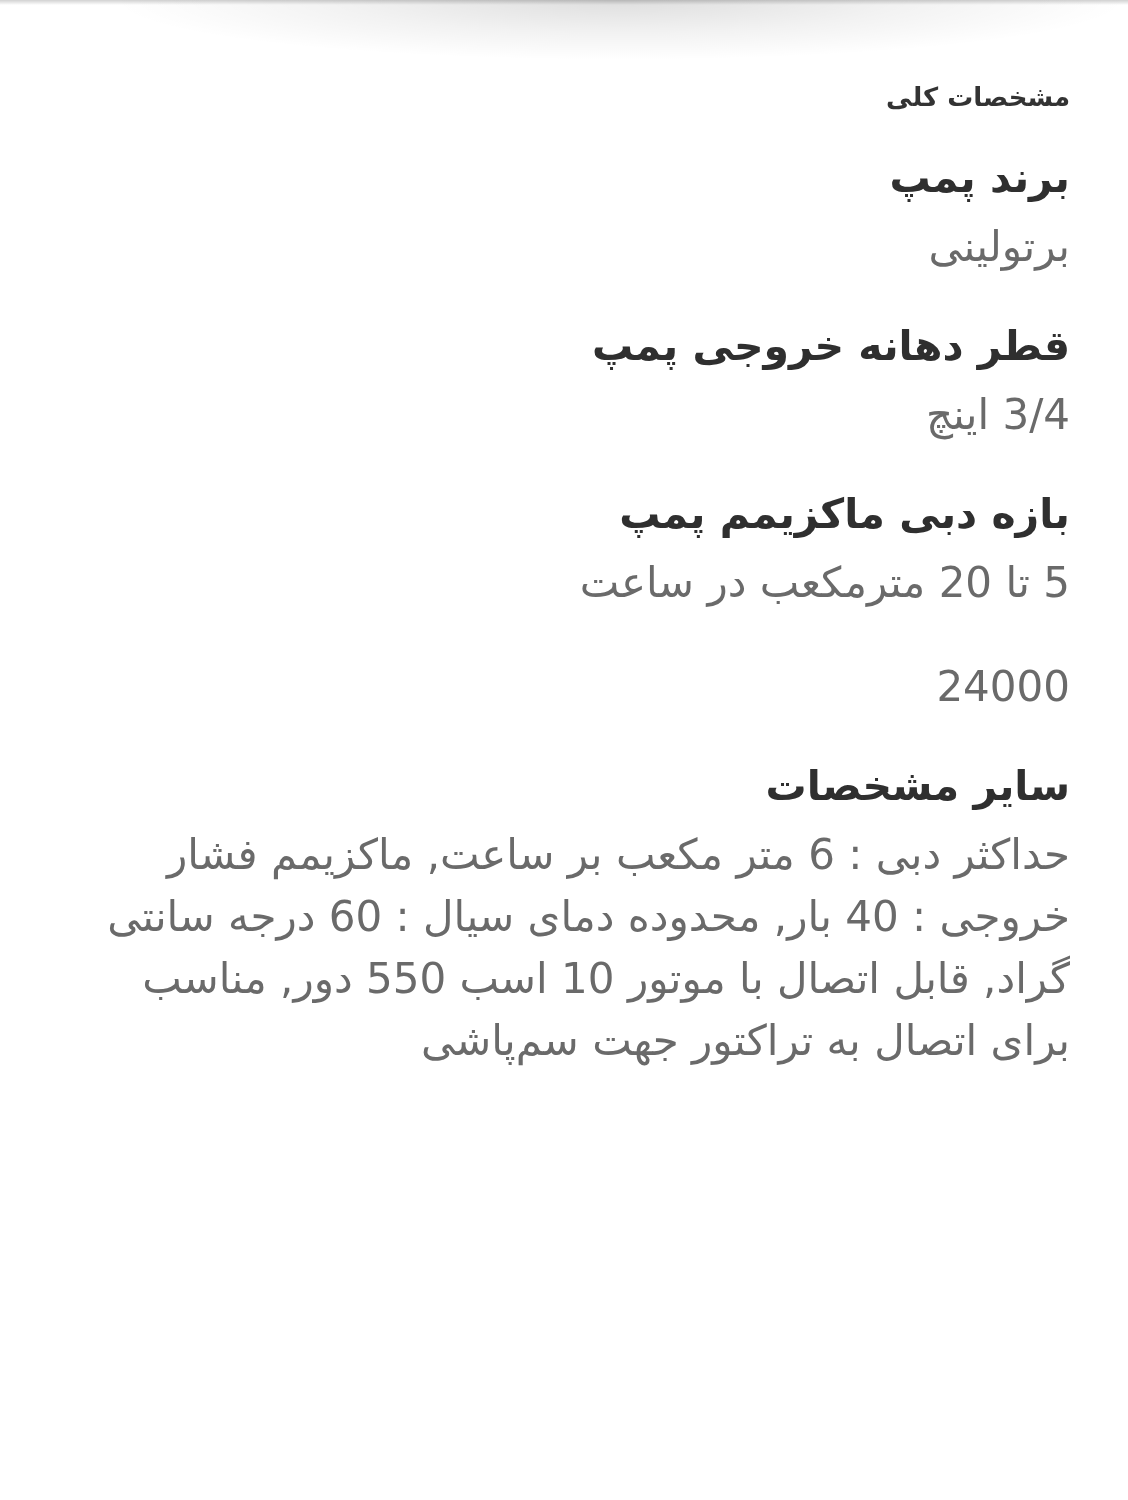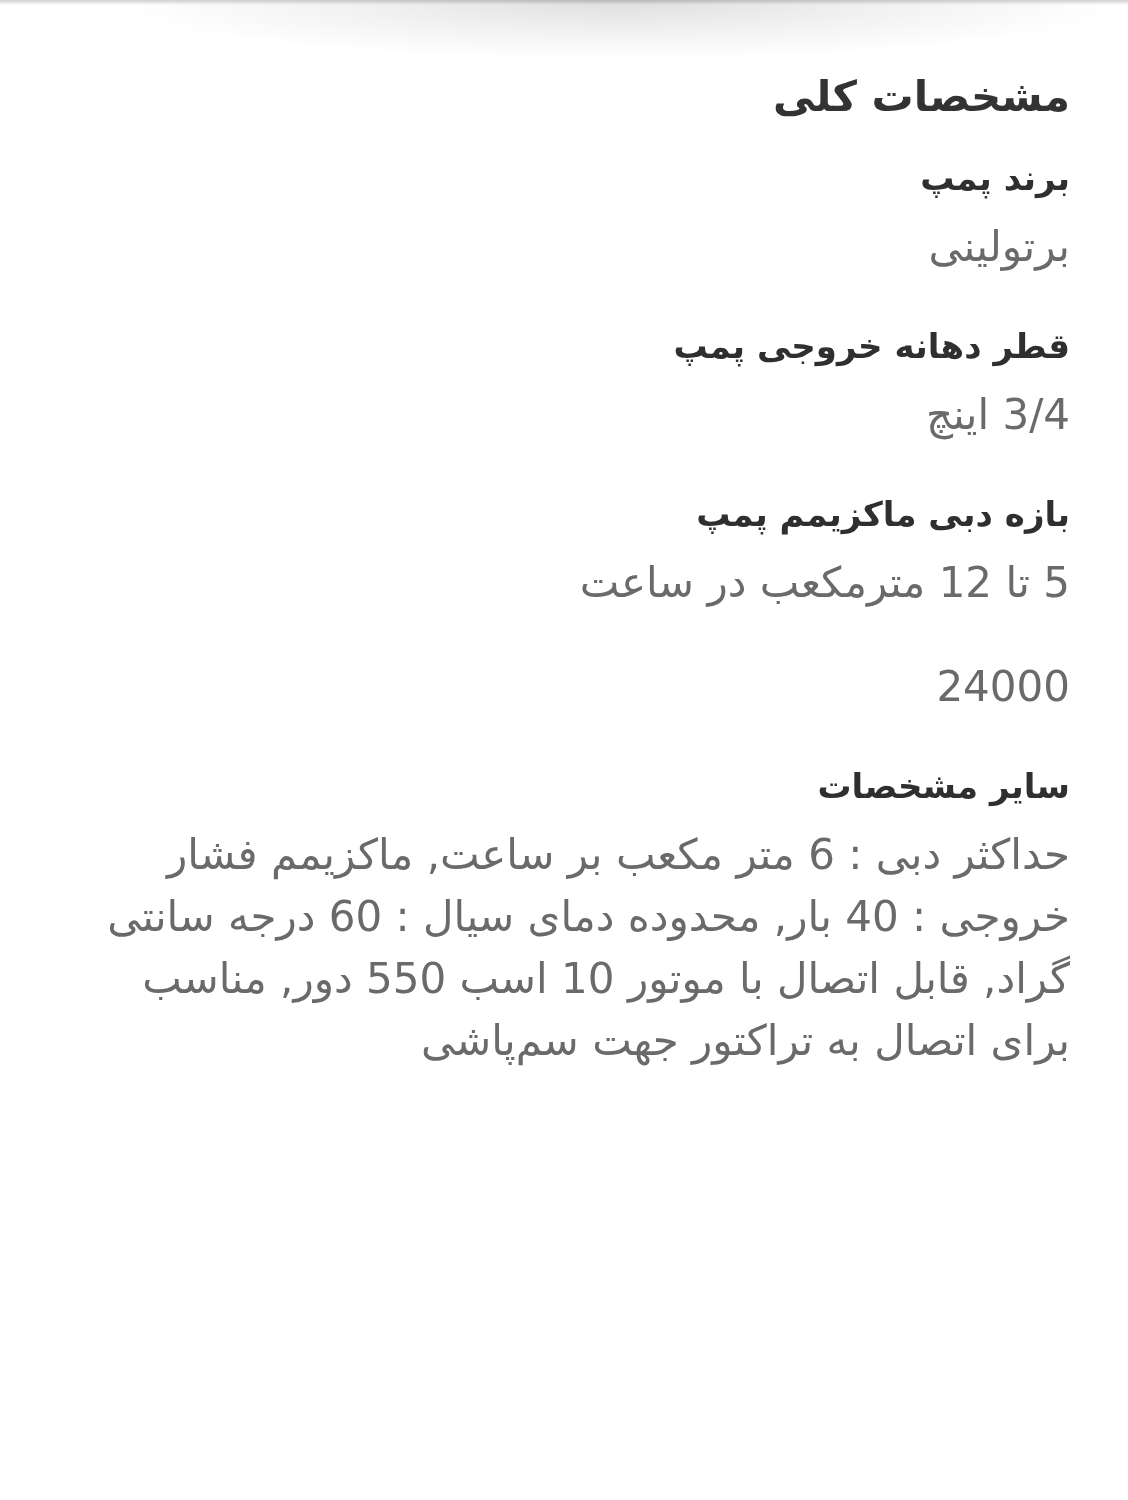--- a/index.html
+++ b/index.html
@@ -33,31 +33,31 @@
     }
     .specs {
       position: absolute;
       right: 58px;
       left: 60px;
       top: 62px;
       direction: rtl;
       text-align: right;
     }
     .section-title {
-      font-size: 42px;
+      font-size: 26px;
       font-weight: bold;
       color: #333333;
       line-height: 70px;
       margin: 0 0 14px 0;
     }
     .spec-item {
       margin-bottom: 30px;
     }
     .spec-label {
-      font-size: 34px;
+      font-size: 41px;
       font-weight: bold;
       color: #2f2f2f;
       line-height: 64px;
       margin: 0;
     }
     .spec-value {
       font-size: 42px;
       color: #6a6a6a;
       line-height: 74px;
       margin: 0;
@@ -83,21 +83,21 @@
   <div class="spec-item">
   </div>
 
   <div class="spec-item">
     <div class="spec-label">قطر دهانه خروجی پمپ</div>
     <div class="spec-value">3/4 اینچ</div>
   </div>
 
   <div class="spec-item">
     <div class="spec-label">بازه دبی ماکزیمم پمپ</div>
-    <div class="spec-value">5 تا 12 مترمکعب در ساعت</div>
+    <div class="spec-value">5 تا 20 مترمکعب در ساعت</div>
   </div>
 
   <div class="spec-item">
     <div class="spec-value">24000</div>
   </div>
 
   <div class="spec-item">
     <div class="spec-label">سایر مشخصات</div>
     <div class="spec-value long">حداکثر دبی : 6 متر مکعب بر ساعت, ماکزیمم فشار خروجی : 40 بار, محدوده دمای سیال : 60 درجه سانتی گراد, قابل اتصال با موتور 10 اسب 550 دور, مناسب برای اتصال به تراکتور جهت سم‌پاشی</div>
   </div>

